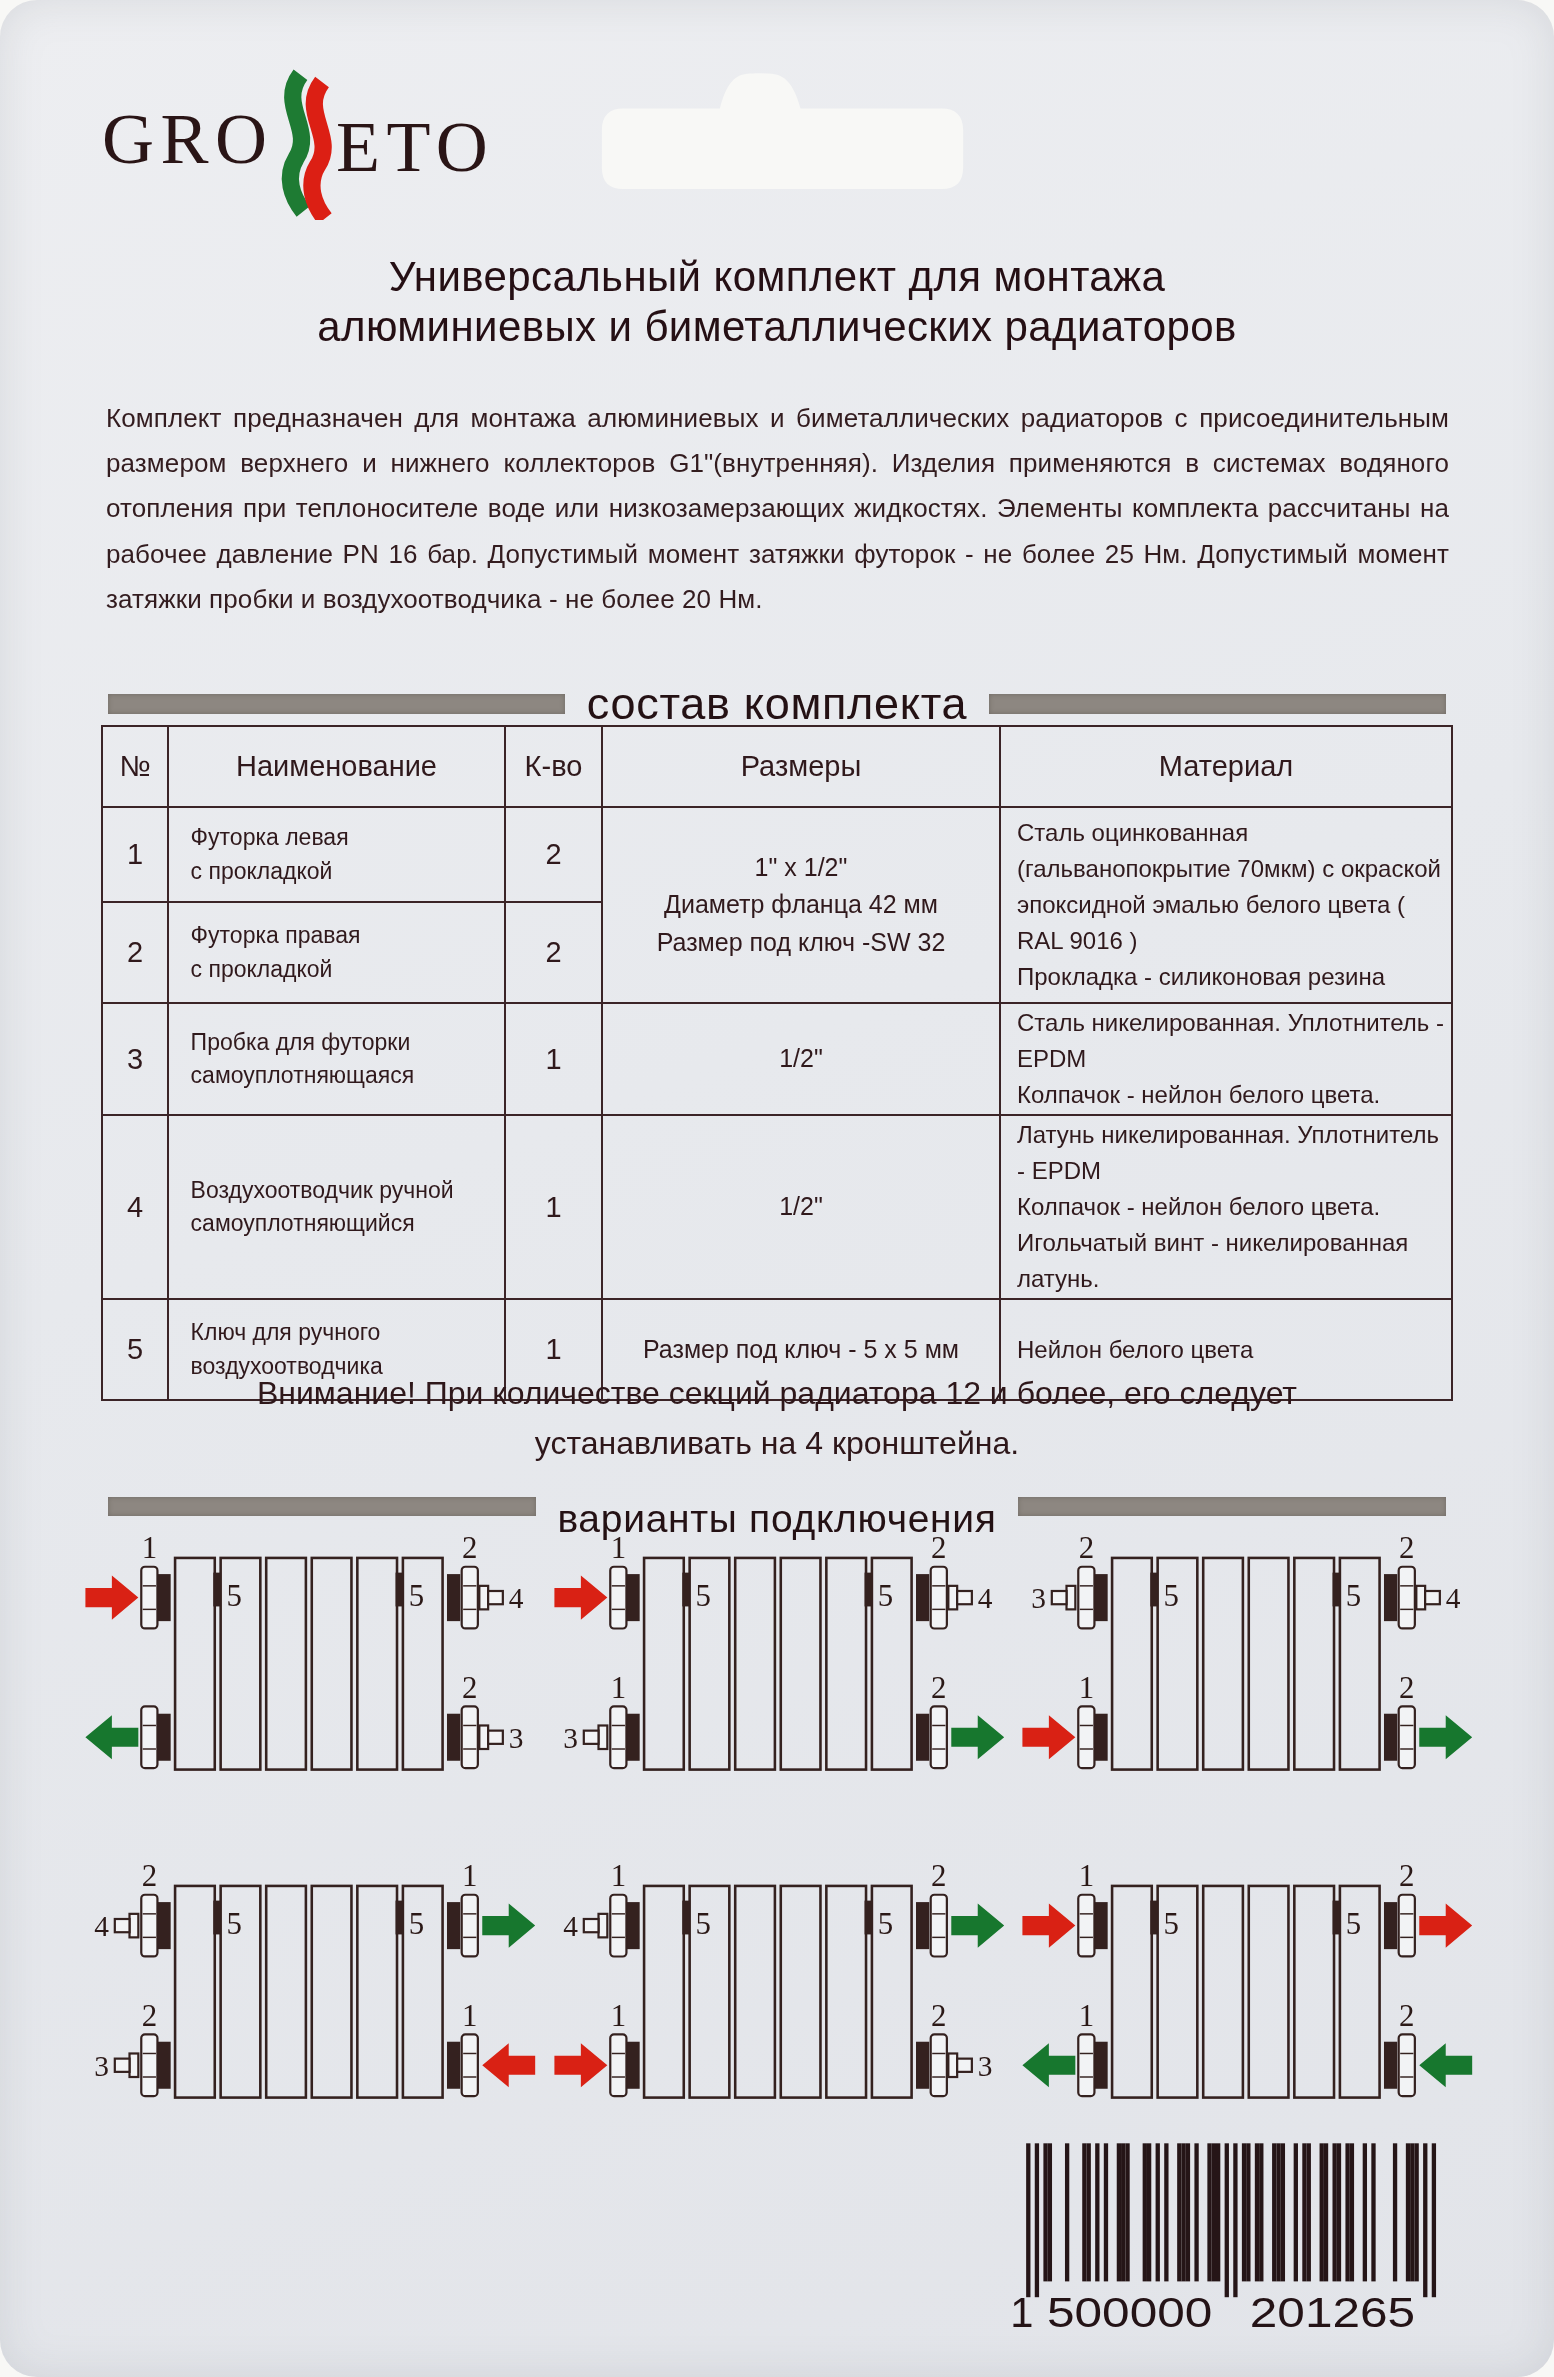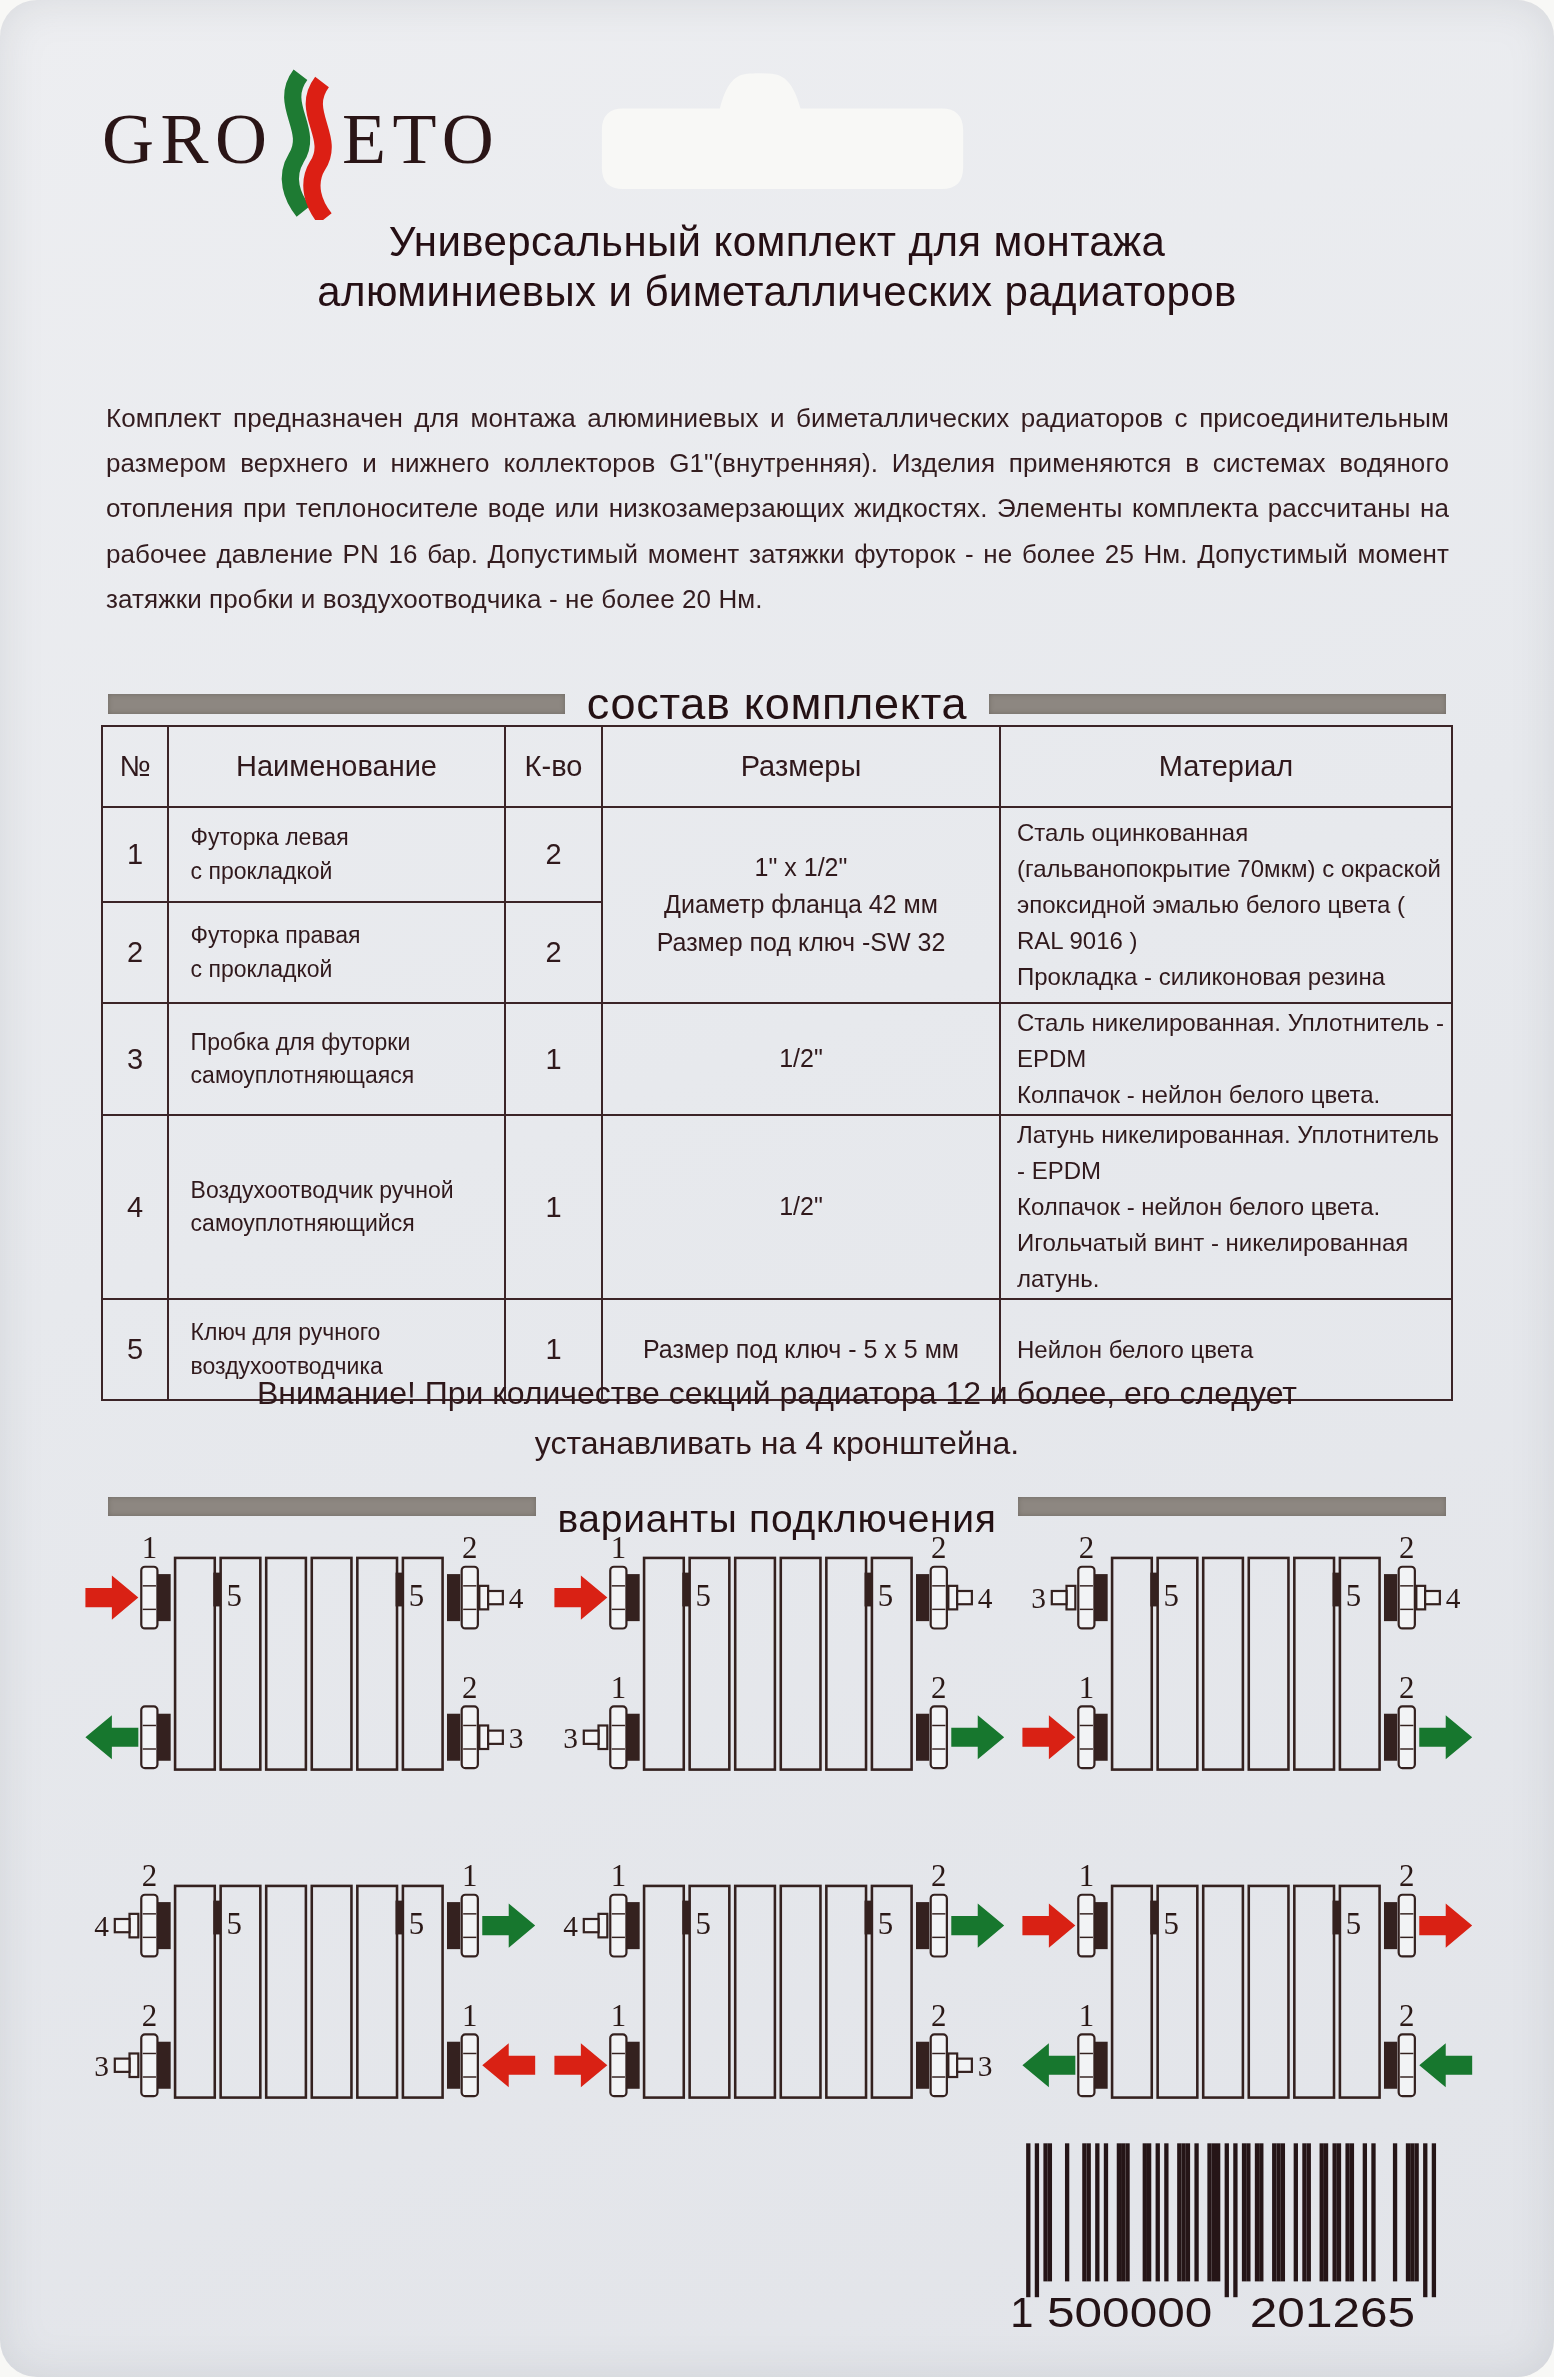--- a/index.html
+++ b/index.html
@@ -14,24 +14,24 @@
   .card{
     position:absolute;inset:0;
     background:linear-gradient(160deg,#edeef1 0%,#e7e9ed 45%,#e2e4e9 100%);
     border-radius:37px;
     box-shadow:inset 0 0 43px rgba(120,125,135,.18);
   }
   
   .logo{left:102px;top:69px;width:461px;height:155px;color:#2a1516;}
   .logo span{position:absolute;top:29px;font:72px "Liberation Serif",serif;letter-spacing:6.5px;}
   .logo .gro{left:0;}
-  .logo .eto{left:240px;}
+  .logo .eto{left:234px;margin-top:8px;}
   .logo svg{position:absolute;left:161px;top:0;}
   
-  .title{left:0;right:0;top:217px;text-align:center;
+  .title{left:0;right:0;top:252px;text-align:center;
     font-size:42px;line-height:1.2;color:#250f14;letter-spacing:0.4px;}
   
   .desc{left:106px;top:396px;width:1343px;font-size:26px;line-height:1.74;
     color:#331c1f;text-align:justify;letter-spacing:0.1px;}
   
   .sec-header{left:108px;right:108px;display:flex;align-items:center;gap:21.6px;}
   .sec-header .bar{flex:1;height:19.4px;background:#8d8781;
     box-shadow:inset 0 0 5.8px rgba(60,55,50,.35);}
   .sec-title{font-size:45px;color:#241114;letter-spacing:0.7px;white-space:nowrap;}
   .sec2 .sec-title{font-size:39px;margin-top:25px;}

